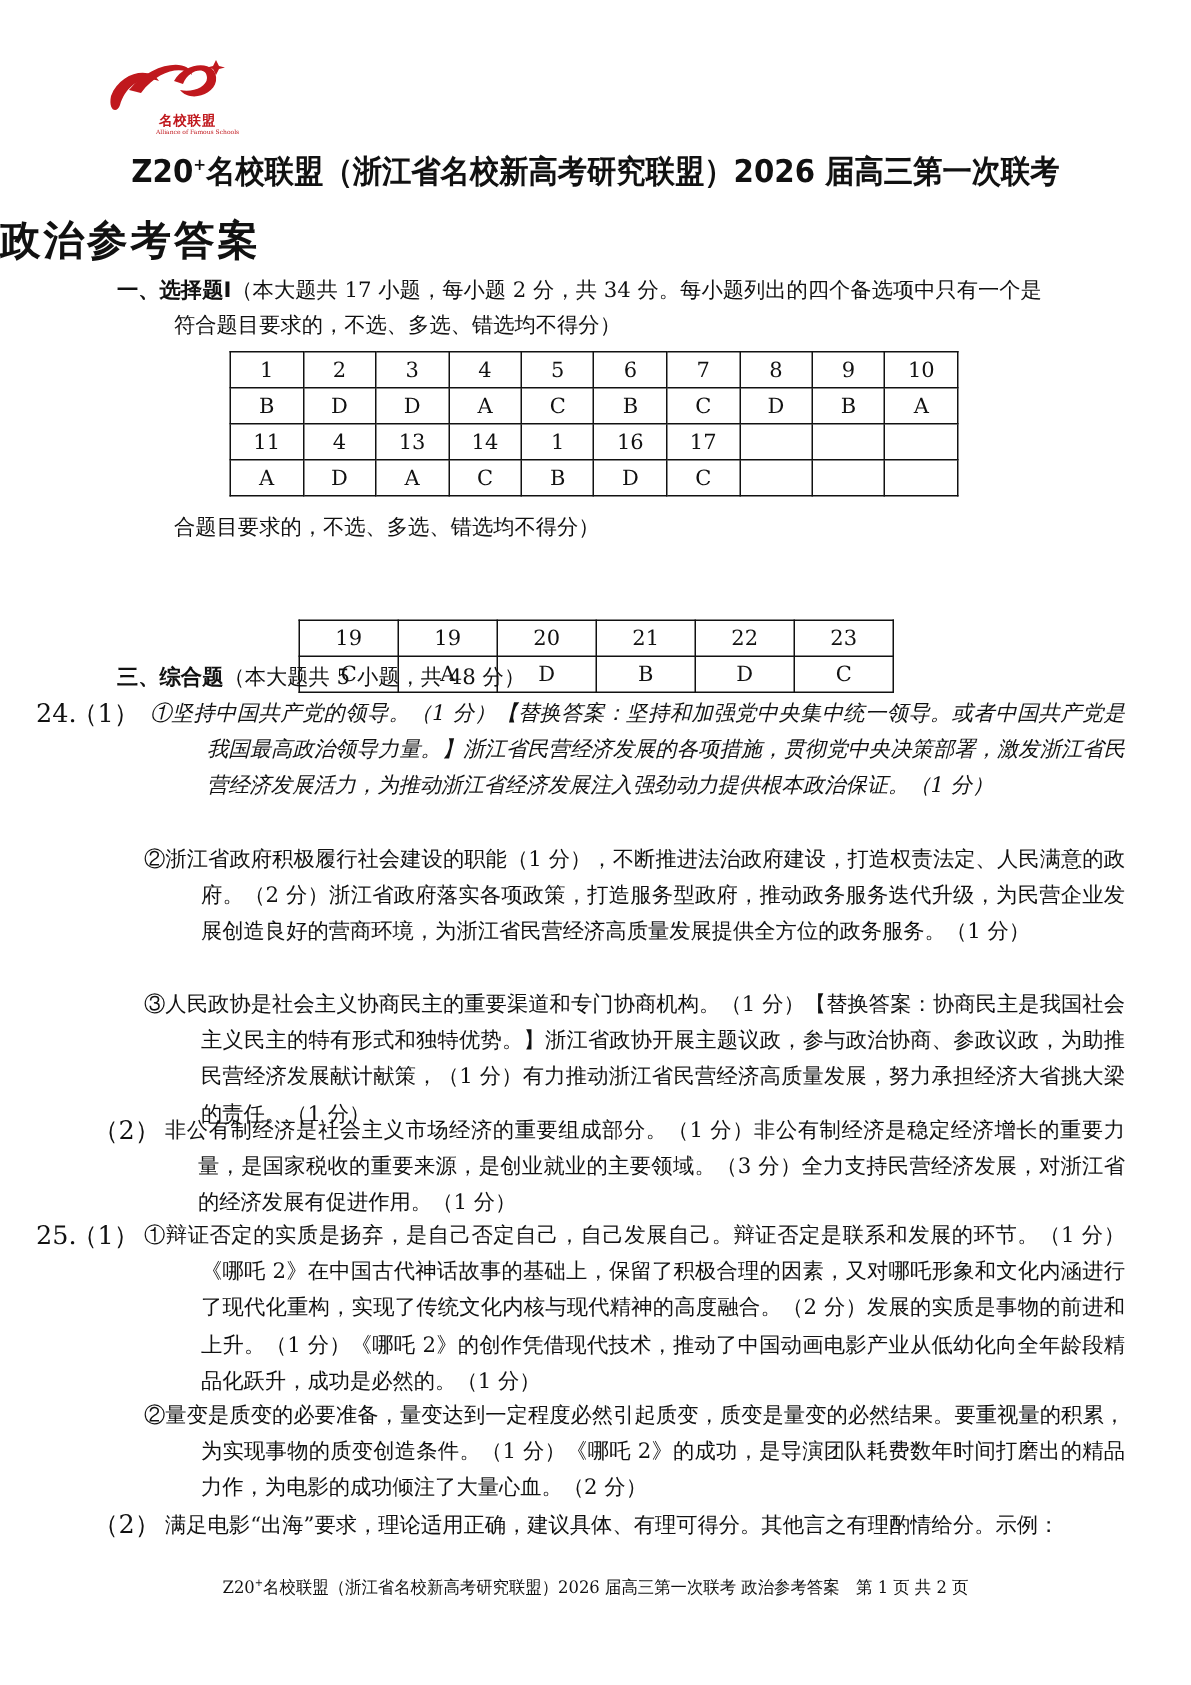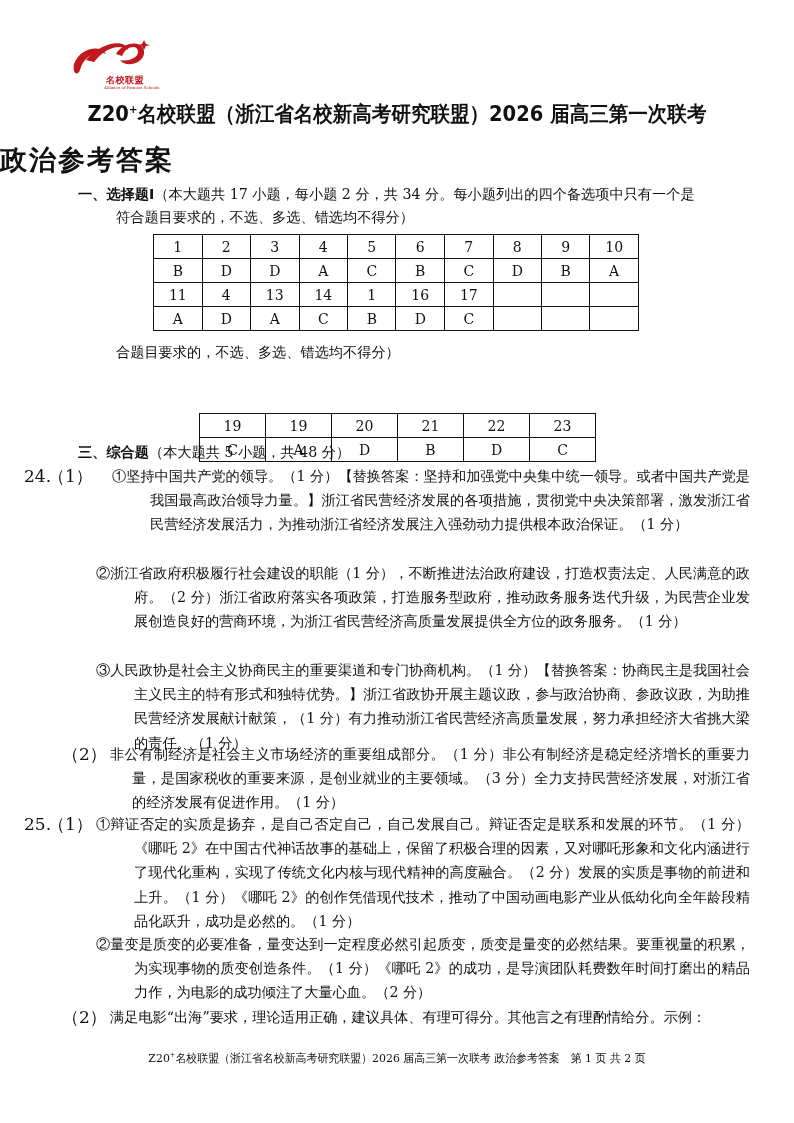--- a/index.html
+++ b/index.html
@@ -141,21 +141,21 @@
     </tbody>
   </table>
 
 <div class="section" style="top:441px;">
   <span class="heading">三、综合题</span><span>（本大题共 5 小题，共 48 分）</span>
 </div>
 
 <span class="qnum" style="left:24px; top:464px;">24.</span>
 <span class="qnum" style="left:48px; top:464px;">（1）</span>
 <div class="para" style="left:96px; top:464px; width:654px; text-indent:0;">
-  <div style="padding-left:0; text-indent:0; margin-left:16px;">
+  <div style="padding-left:0; text-indent:0; margin-left:4px;font-style:italic;">
       <span style="display:block; padding-left:38px; text-indent:-38px;">①坚持中国共产党的领导。（1 分）【替换答案：坚持和加强党中央集中统一领导。或者中国共产党是我国最高政治领导力量。】浙江省民营经济发展的各项措施，贯彻党中央决策部署，激发浙江省民营经济发展活力，为推动浙江省经济发展注入强劲动力提供根本政治保证。（1 分）</span>
     </div>
 </div>
 <div class="para" style="left:96px; top:561px; width:654px;">
   <span style="display:block; padding-left:38px; text-indent:-38px;">②浙江省政府积极履行社会建设的职能（1 分），不断推进法治政府建设，打造权责法定、人民满意的政府。（2 分）浙江省政府落实各项政策，打造服务型政府，推动政务服务迭代升级，为民营企业发展创造良好的营商环境，为浙江省民营经济高质量发展提供全方位的政务服务。（1 分）</span>
 </div>
 <div class="para" style="left:96px; top:658px; width:654px;">
   <span style="display:block; padding-left:38px; text-indent:-38px;">③人民政协是社会主义协商民主的重要渠道和专门协商机构。（1 分）【替换答案：协商民主是我国社会主义民主的特有形式和独特优势。】浙江省政协开展主题议政，参与政治协商、参政议政，为助推民营经济发展献计献策，（1 分）有力推动浙江省民营经济高质量发展，努力承担经济大省挑大梁的责任。（1 分）</span>
 </div>
 <span class="qnum" style="left:62px; top:742px;">（2）</span>

